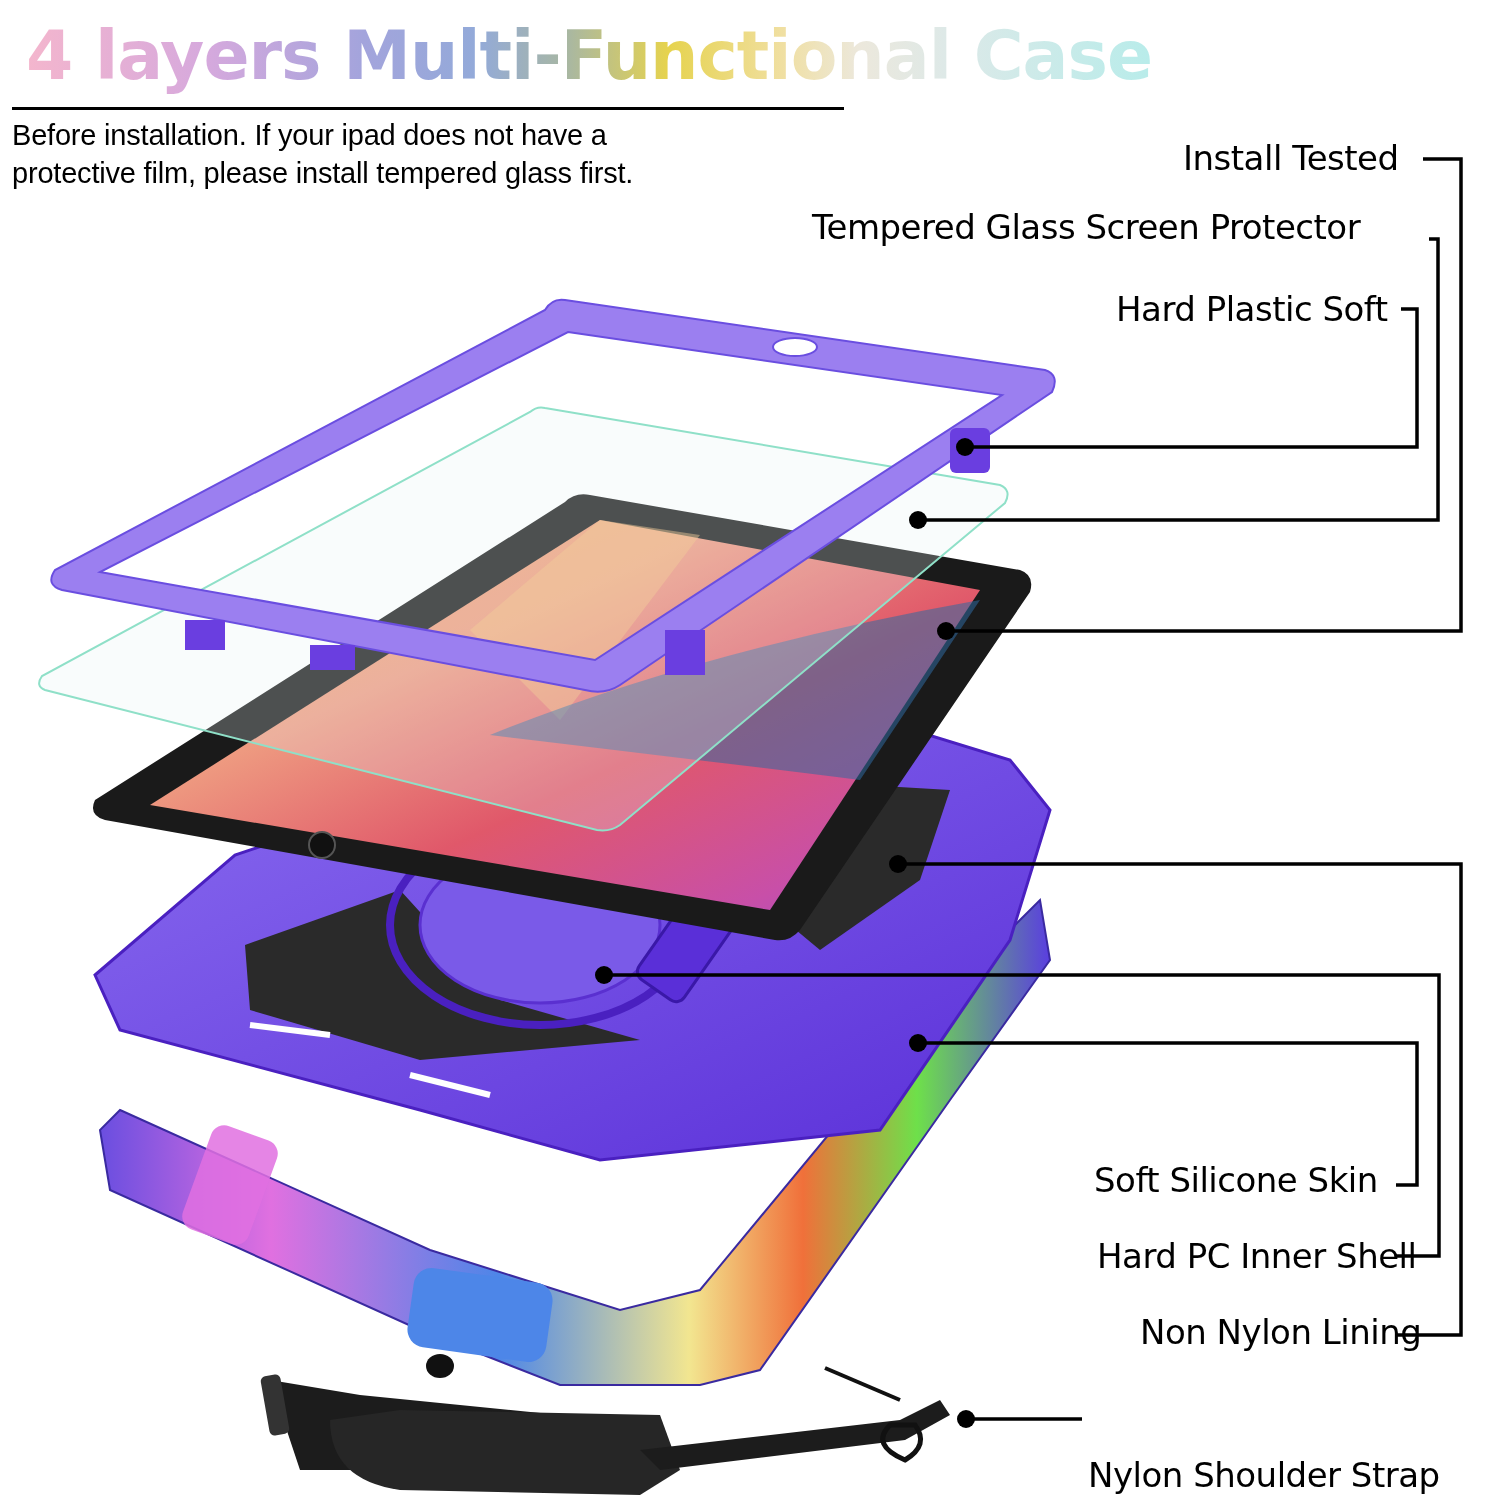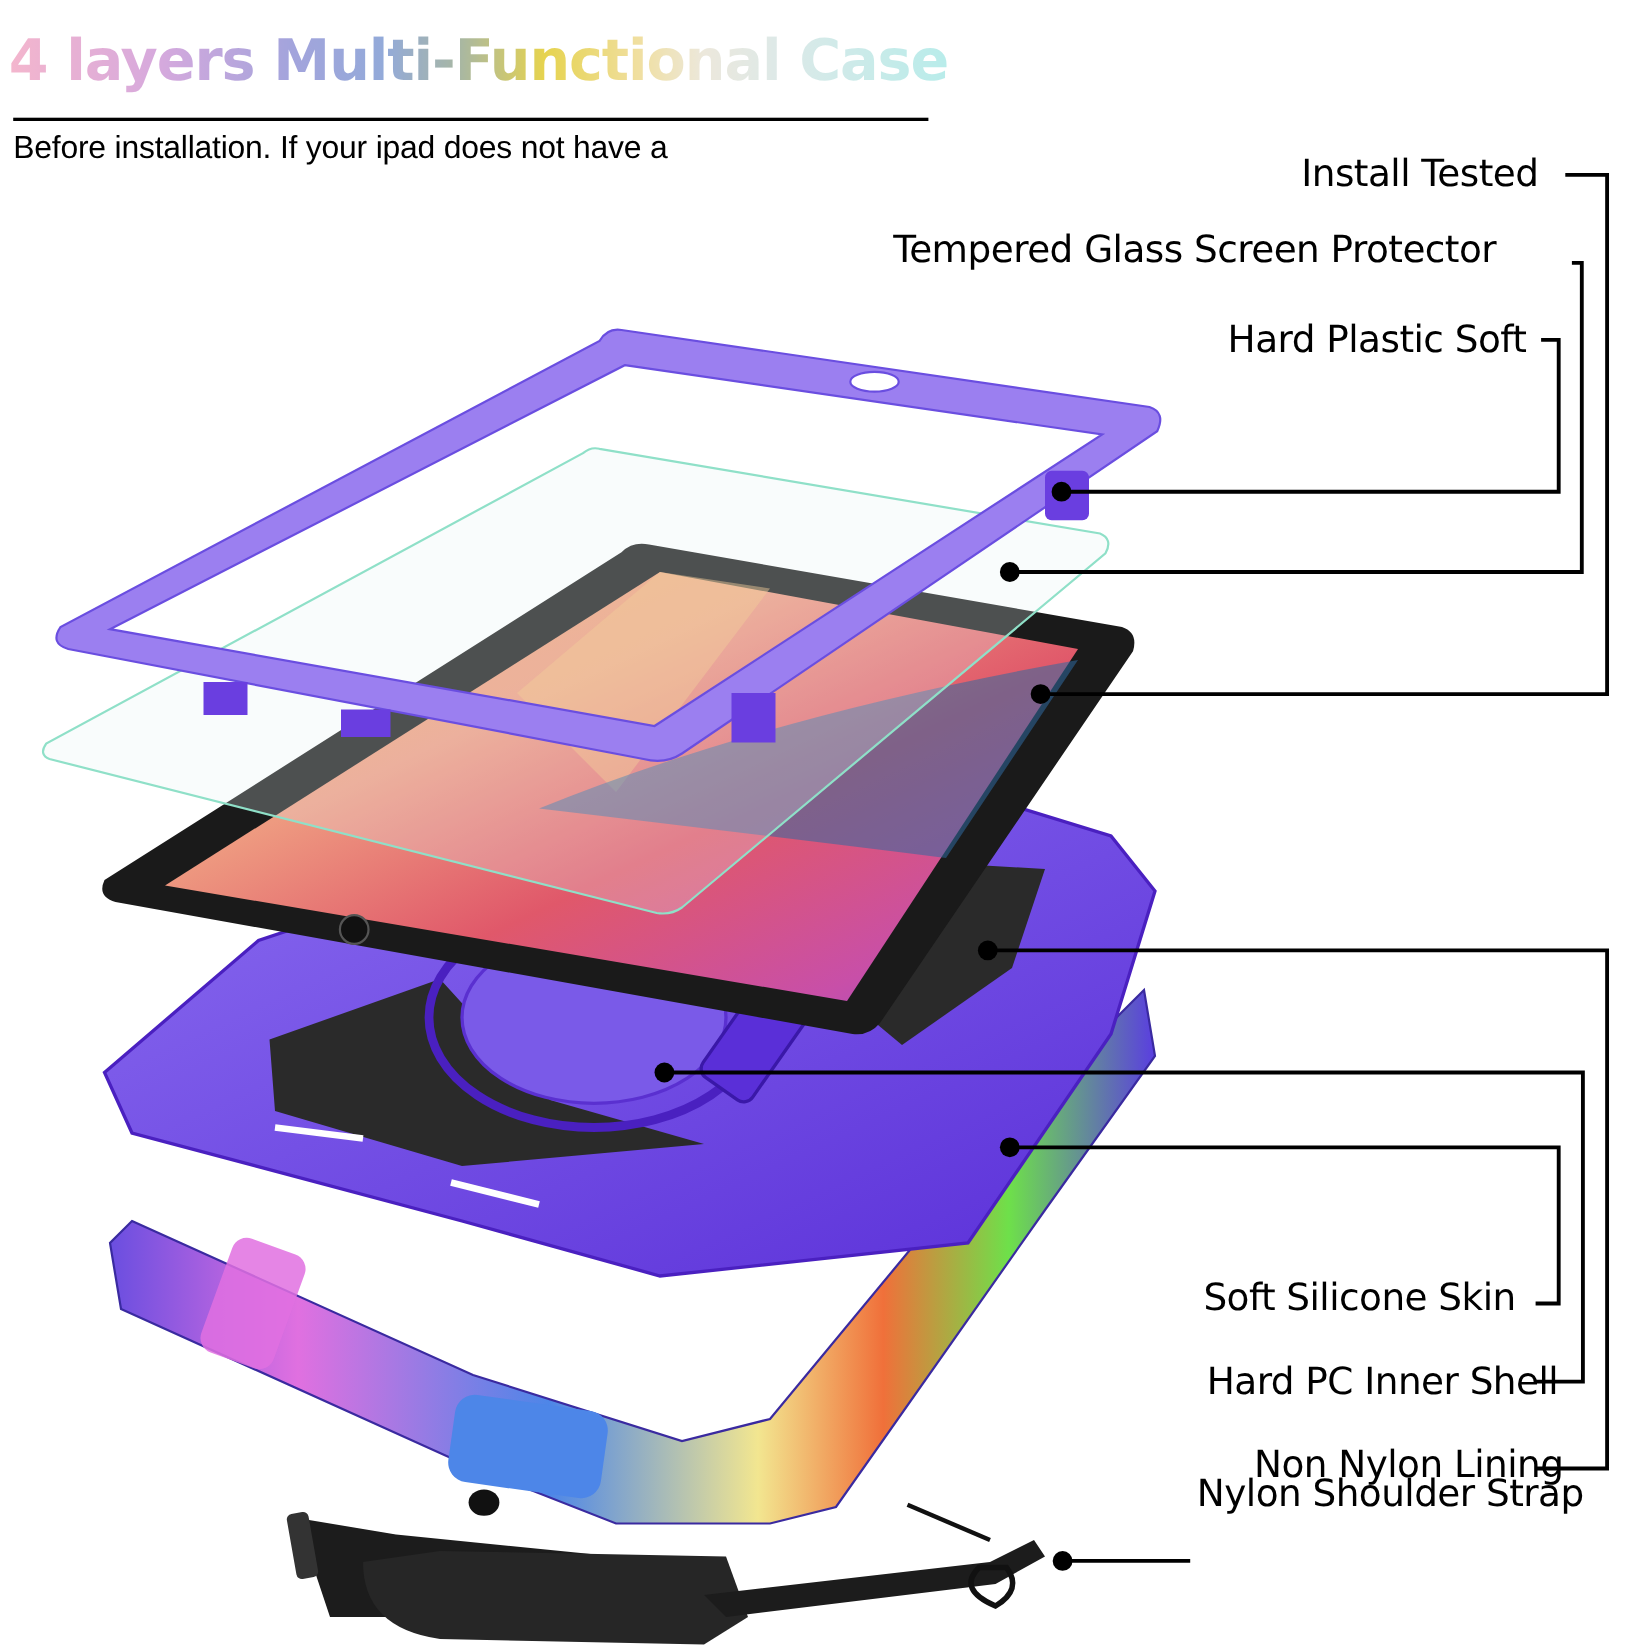--- a/index.html
+++ b/index.html
@@ -1,37 +1,38 @@
 <!DOCTYPE html>
 <html><head>
 <meta charset="utf-8">
 <style>
   html, body { margin:0; padding:0; background:#ffffff; }
   body { width:1500px; height:1500px; position:relative; overflow:hidden; font-family:"DejaVu Sans", sans-serif; }
   .title {
-    position:absolute; left:8px; top:6px; margin:0;
-    font-family:"DejaVu Sans", sans-serif; font-weight:bold; font-size:52px; letter-spacing:-1px;
+    position:absolute; left:26px; top:6px; margin:0;
+    font-family:"DejaVu Sans", sans-serif; font-weight:bold; font-size:68px; letter-spacing:-1px;
     white-space:nowrap; line-height:100px;
     background:linear-gradient(90deg,#f4b6cd 0%,#d6a9dd 16%,#a3a4dc 30%,#93aad9 40%,#a8b7a3 48%,#e6d34e 57%,#f0dfa0 67%,#ece8dc 74%,#dde9e8 82%,#b8ecea 100%);
     -webkit-background-clip:text; background-clip:text; color:transparent;
   }
   .rule { position:absolute; left:12px; top:107px; width:832px; height:3px; background:#000; }
   .note { position:absolute; left:12px; top:116px; width:840px; font-family:"Liberation Sans", sans-serif;
           font-size:29px; line-height:38px; color:#000; letter-spacing:-0.2px; }
   .note div { white-space:nowrap; }
   .label { position:absolute; font-family:"DejaVu Sans", sans-serif; font-size:34px; color:#000; white-space:nowrap; line-height:40px; letter-spacing:-0.5px; }
   svg.art { position:absolute; left:0; top:0; }
 </style>
 </head>
 <body>
 
 <h1 class="title">4 layers Multi-Functional Case</h1>
 <div class="rule"></div>
 <div class="note">
   <div>Before installation. If your ipad does not have a</div>
+  <div>protective film, please install tempered glass first.</div>
 </div>
 
 <svg class="art" width="1500" height="1500" viewBox="0 0 1500 1500">
   <defs>
     <linearGradient id="screenGrad" x1="0" y1="0" x2="1" y2="1">
       <stop offset="0" stop-color="#f3b060"></stop>
       <stop offset="0.35" stop-color="#ee9a80"></stop>
       <stop offset="0.6" stop-color="#e0586a"></stop>
       <stop offset="0.85" stop-color="#c84fa8"></stop>
       <stop offset="1" stop-color="#9e4fc8"></stop>
@@ -127,13 +128,13 @@
     <circle cx="966" cy="1419" r="9"></circle>
   </g>
 </svg>
 
 <div class="label" style="left:1183px; top:138px;">Install Tested</div>
 <div class="label" style="left:812px; top:207px;">Tempered Glass Screen Protector</div>
 <div class="label" style="left:1116px; top:289px;">Hard Plastic Soft</div>
 <div class="label" style="left:1094px; top:1160px;">Soft Silicone Skin</div>
 <div class="label" style="left:1049px; top:1236px;margin-left:48px;">Hard PC Inner Shell</div>
 <div class="label" style="left:1140px; top:1312px;">Non Nylon Lining</div>
-<div class="label" style="left:1088px; top:1338px;">Nylon Shoulder Strap</div>
+<div class="label" style="left:1088px; top:1455px;">Nylon Shoulder Strap</div>
 
 </body></html>

